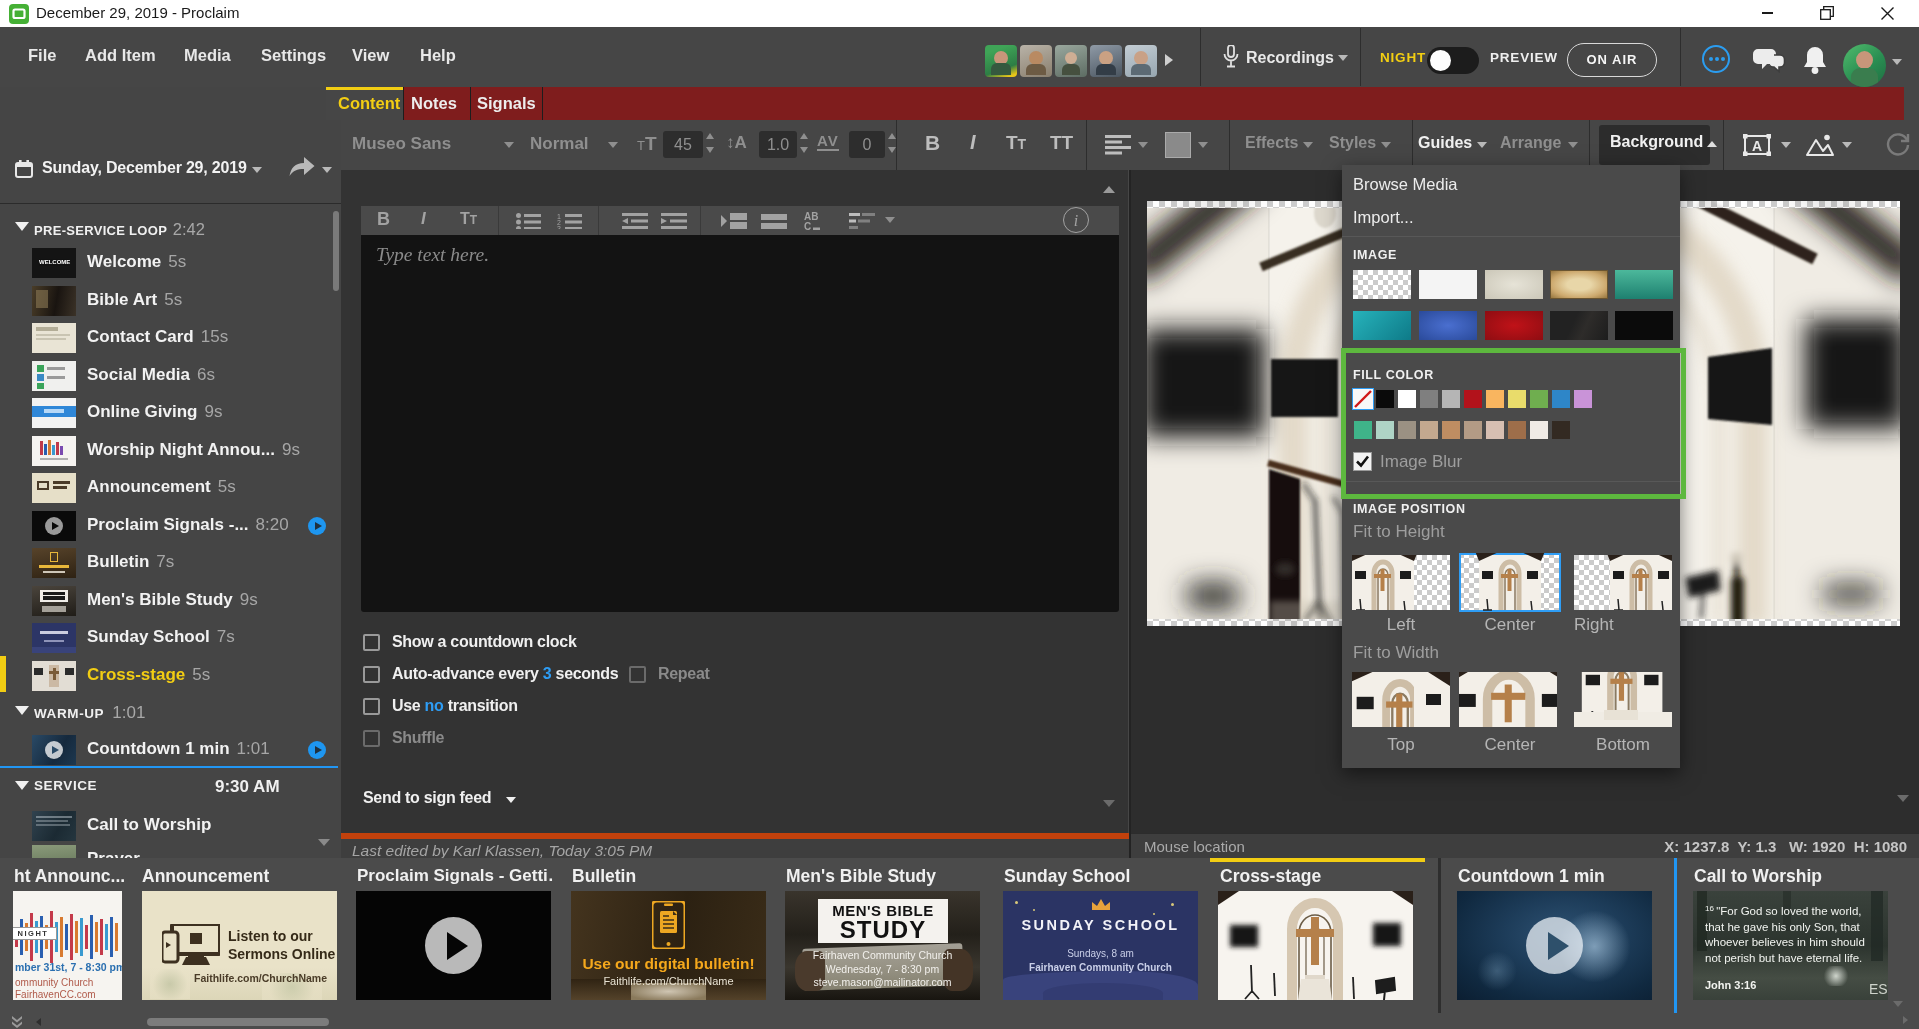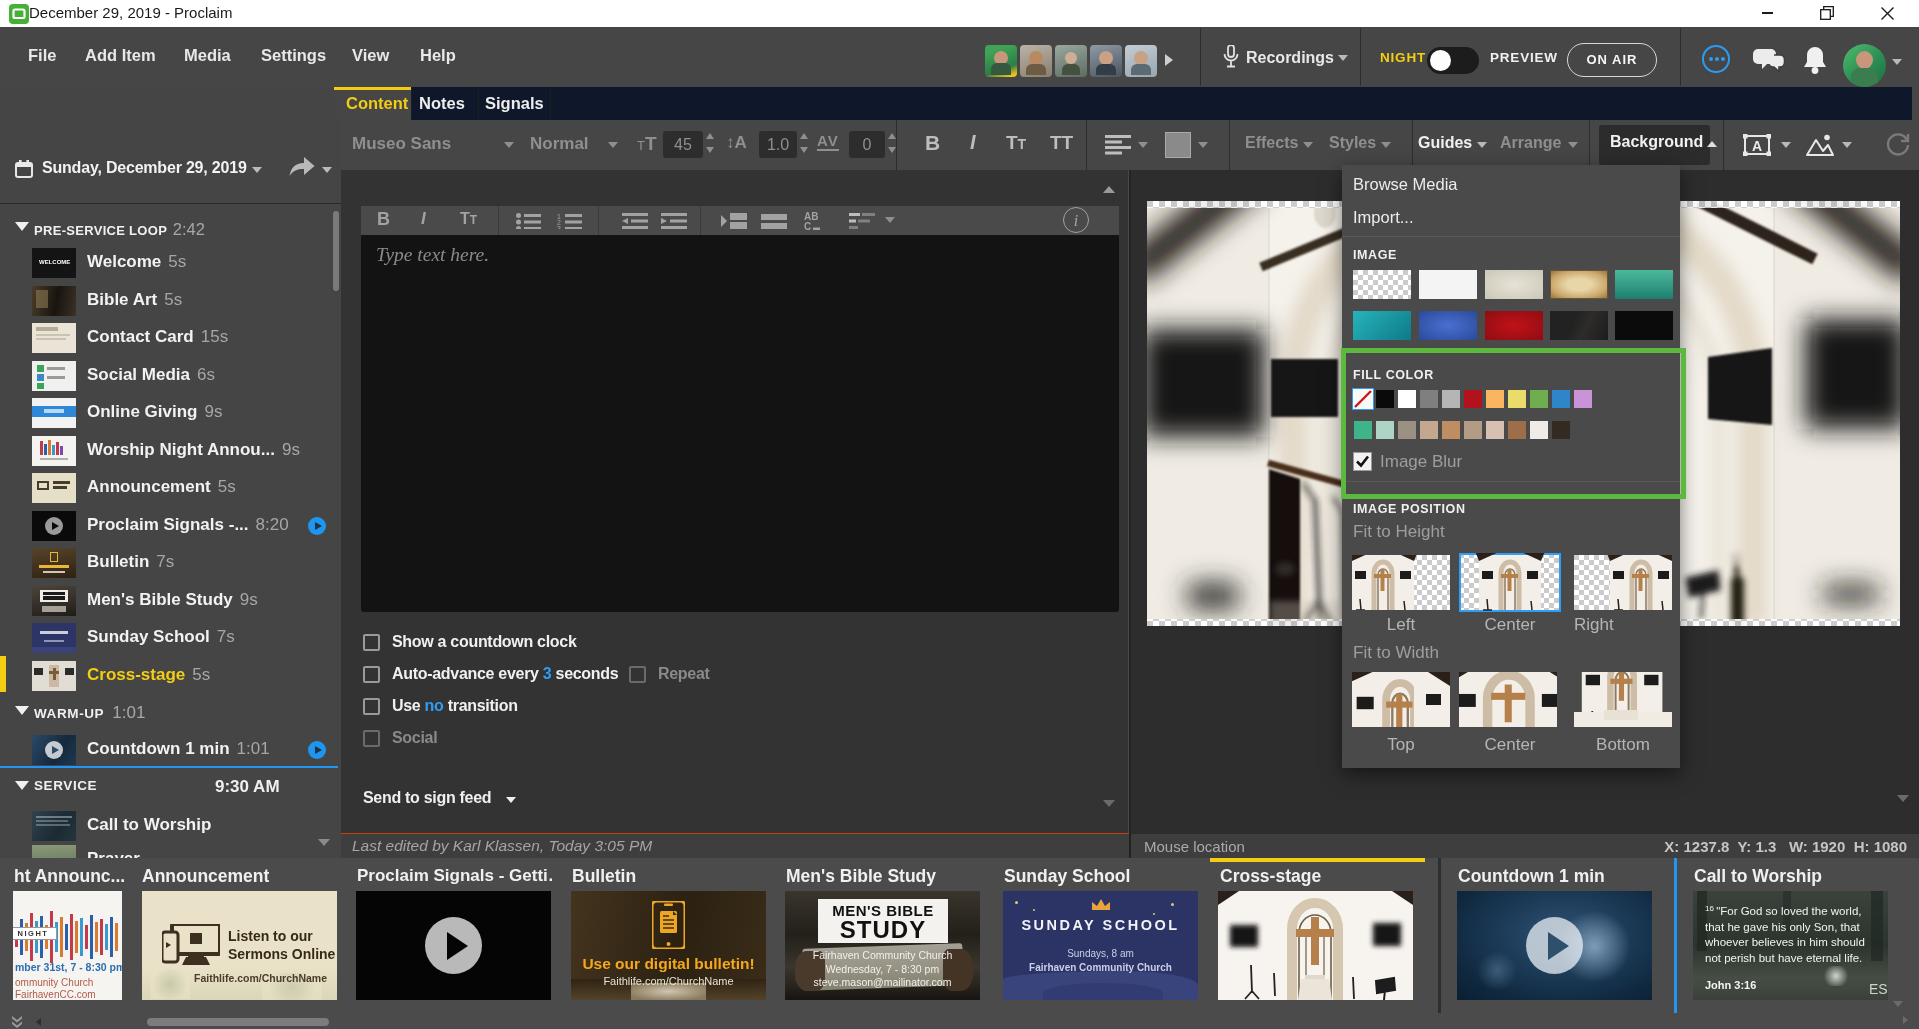--- a/index.html
+++ b/index.html
@@ -11,21 +11,21 @@
 .caret-u{display:inline-block;width:0;height:0;border-left:5px solid transparent;border-right:5px solid transparent;border-bottom:6px solid #e0e0e0;vertical-align:middle}
 .tri-r{display:inline-block;width:0;height:0;border-top:6px solid transparent;border-bottom:6px solid transparent;border-left:8px solid #cfcfcf}
 .sep{position:absolute;width:1px;background:#2d2d2d}
 .chk{position:absolute;width:17px;height:17px;border:2px solid #9a9a9a;border-radius:2px;background:transparent}
 .chk.dis{border-color:#6b6b6b}
 </style>
 </head>
 <body>
 
 <div class="abs" style="left:0;top:0;width:1919px;height:27px;background:#ffffff">
-  <div class="abs" style="left:29px;top:4px;font-size:15px;color:#1a1a1a">December 29, 2019 - Proclaim</div>
+  <div class="abs" style="left:36px;top:4px;font-size:15px;color:#1a1a1a">December 29, 2019 - Proclaim</div>
 
   <div class="abs" style="left:1762px;top:12px;width:11px;height:1.5px;background:#1a1a1a"></div>
   <svg class="abs" style="left:1820px;top:6px" width="14" height="14">
       <rect x="0.7" y="3.7" width="9.6" height="9.6" fill="none" stroke="#1a1a1a" stroke-width="1.3"></rect>
       <path d="M3.7,3.5 L3.7,0.7 L13.3,0.7 L13.3,10.3 L10.6,10.3" fill="none" stroke="#1a1a1a" stroke-width="1.3"></path>
     </svg>
   <svg class="abs" style="left:1881px;top:7px" width="13" height="13">
       <path d="M0.5,0.5 L12.5,12.5 M12.5,0.5 L0.5,12.5" stroke="#1a1a1a" stroke-width="1.4"></path>
     </svg>
 </div>
@@ -264,21 +264,21 @@
     </div>
     <div class="sname">Call to Worship</div>
   </div>
 <div class="abs" style="top:842px;left:0;width:330px;height:16px;overflow:hidden">
     <div class="sthumb" style="left:32px;top:3px;background:linear-gradient(175deg,#8a9a7a,#5d6e52)"></div>
     <div style="position:absolute;left:87px;top:7px;font-size:17px;font-weight:bold;color:#f2f2f2">Prayer</div>
   </div>
 <div class="abs" style="left:318px;top:839px;width:0;height:0;border-left:6px solid transparent;border-right:6px solid transparent;border-top:7px solid #8a8a8a"></div>
 <div id="sblow"></div>
 
-<div class="abs" style="left:334px;top:87px;width:1578px;height:33px;background:#0f172a">
+<div class="abs" style="left:326px;top:87px;width:1578px;height:33px;background:#7f1d1d">
   <div class="abs" style="left:0;top:0;width:77px;height:33px;background:#464646;border-top:3px solid #f2cd13"></div>
   <div class="abs bold" style="left:12px;top:7px;font-size:16.5px;color:#f2cd13">Content</div>
   <div class="abs bold" style="left:85px;top:7px;font-size:16.5px;color:#ededed">Notes</div>
   <div class="abs bold" style="left:151px;top:7px;font-size:16.5px;color:#ededed">Signals</div>
   <div class="abs" style="left:77px;top:0;width:1px;height:33px;background:#1d1d1d"></div>
   <div class="abs" style="left:144px;top:0;width:1px;height:33px;background:#1d1d1d"></div>
   <div class="abs" style="left:216px;top:0;width:1px;height:33px;background:#1d1d1d"></div>
 </div>
 
 <div class="abs" style="left:341px;top:120px;width:1578px;height:50px;background:#464646;color:#8f8f8f">
@@ -435,27 +435,27 @@
 
 <div class="chk" style="left:363px;top:634px"></div>
 <div class="abs bold" style="left:392px;top:633px;font-size:16px;letter-spacing:-0.3px;color:#f0f0f0">Show a countdown clock</div>
 <div class="chk" style="left:363px;top:666px"></div>
 <div class="abs bold" style="left:392px;top:665px;font-size:16px;letter-spacing:-0.3px;color:#f0f0f0">Auto-advance every <span style="color:#2e9df5">3</span> seconds</div>
 <div class="chk dis" style="left:629px;top:666px"></div>
 <div class="abs bold" style="left:658px;top:665px;font-size:16px;letter-spacing:-0.3px;color:#8a8a8a">Repeat</div>
 <div class="chk" style="left:363px;top:698px"></div>
 <div class="abs bold" style="left:392px;top:697px;font-size:16px;letter-spacing:-0.3px;color:#f0f0f0">Use <span style="color:#2e9df5">no</span> transition</div>
 <div class="chk dis" style="left:363px;top:730px"></div>
-<div class="abs bold" style="left:392px;top:729px;font-size:16px;letter-spacing:-0.3px;color:#8a8a8a">Social</div>
+<div class="abs bold" style="left:392px;top:729px;font-size:16px;letter-spacing:-0.3px;color:#8a8a8a">Shuffle</div>
 
 <div class="abs bold" style="left:363px;top:789px;font-size:16px;letter-spacing:-0.3px;color:#f0f0f0">Send to sign feed</div>
 <div class="caret-d abs" style="left:506px;top:797px;border-top-color:#f0f0f0"></div>
 <div class="abs" style="left:1103px;top:800px;width:0;height:0;border-left:6px solid transparent;border-right:6px solid transparent;border-top:7px solid #6b6b6b"></div>
 
-<div class="abs" style="left:341px;top:833px;width:788px;height:25px;background:#3e3e3e;border-top:1px solid #c2410c">
+<div class="abs" style="left:341px;top:833px;width:788px;height:25px;background:#3e3e3e;border-top:6px solid #c2410c">
   <div class="abs" style="left:11px;top:3px;font-size:15.5px;font-style:italic;color:#a5a5a5">Last edited by Karl Klassen, Today 3:05 PM</div>
 </div>
 
 <div class="abs" style="left:1129px;top:170px;width:2px;height:688px;background:#232323"></div>
 
 <div class="abs" style="left:1131px;top:170px;width:788px;height:663px;background:#2d2d2d"></div>
 <svg class="abs" style="left:1147px;top:201px" width="753" height="425" viewBox="0 0 753 425">
   <defs>
     <pattern id="chk" width="12" height="12" patternUnits="userSpaceOnUse">
         <rect width="12" height="12" fill="#ffffff"></rect>

